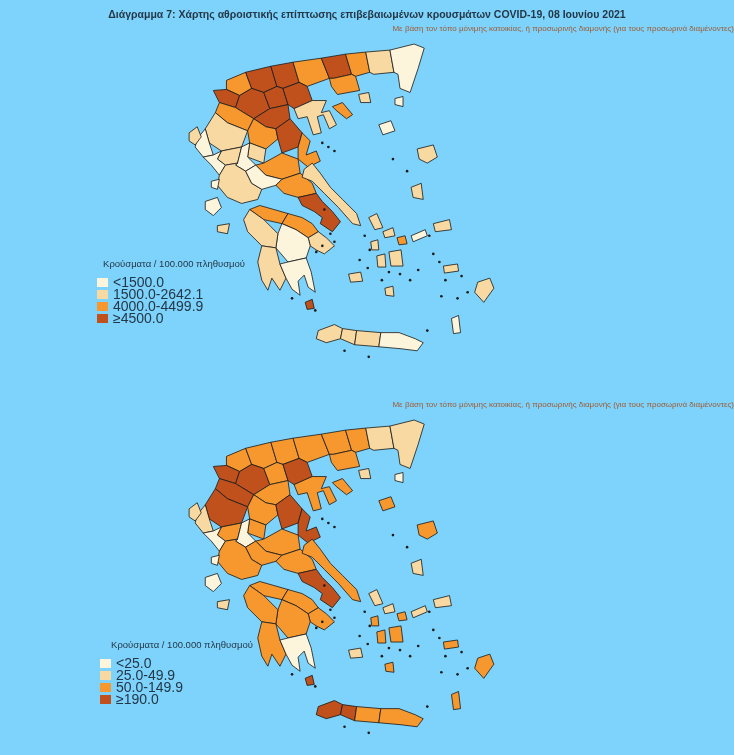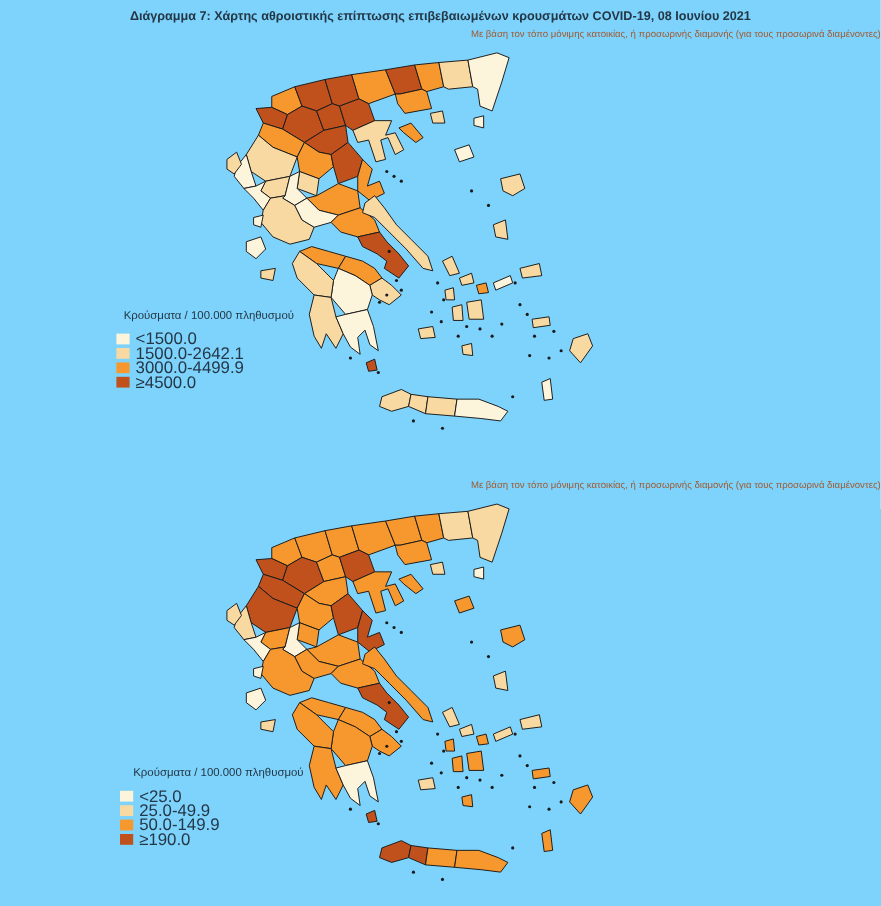--- a/index.html
+++ b/index.html
@@ -138,21 +138,21 @@
         <div class="legend-row">
           <span class="swatch" style="background: rgb(253, 244, 220);"></span>
           <span class="legend-label">&lt;1500.0</span>
         </div>
         <div class="legend-row">
           <span class="swatch" style="background: rgb(249, 217, 162);"></span>
           <span class="legend-label">1500.0-2642.1</span>
         </div>
         <div class="legend-row">
           <span class="swatch" style="background: rgb(247, 152, 47);"></span>
-          <span class="legend-label">3000.0-4499.9</span>
+          <span class="legend-label">4000.0-4499.9</span>
         </div>
         <div class="legend-row">
           <span class="swatch" style="background: rgb(192, 81, 29);"></span>
           <span class="legend-label">≥4500.0</span>
         </div>
       </div>
   </div>
 
   <div class="fig-subtitle" style="top:400px">Με βάση τον τόπο μόνιμης κατοικίας, ή προσωρινής διαμονής (για τους προσωρινά διαμένοντες)</div>
   <svg class="map" id="map1" viewBox="0 0 340 332" style="top:416px">

